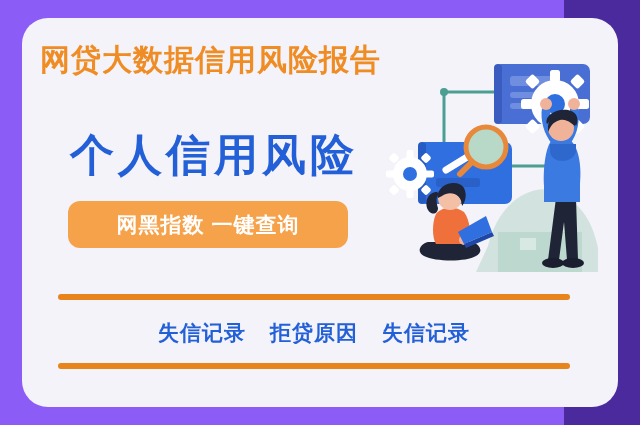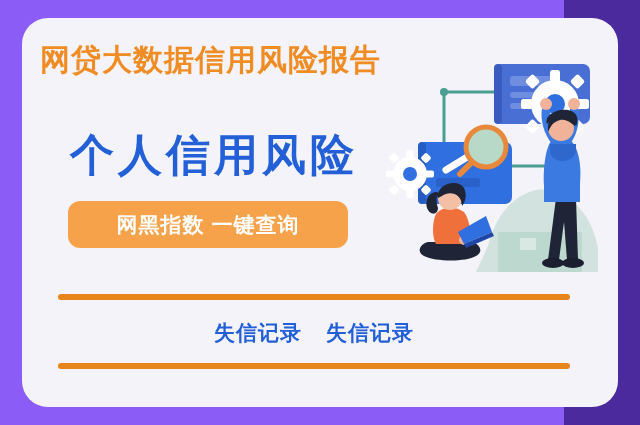--- a/index.html
+++ b/index.html
@@ -142,20 +142,21 @@
     <div id="subhead">个人信用风险</div>
 
     <div id="pill">
       <span id="pill-label">网黑指数   一键查询</span>
     </div>
 
     <div class="divider" id="divider-top"></div>
 
     <div id="features">
       <span class="feature-item">失信记录</span>
+      <span class="feature-item">拒贷原因</span>
       <span class="feature-item">失信记录</span>
     </div>
 
     <div class="divider" id="divider-bot"></div>
 
     <div id="illustration">
       <svg viewBox="0 0 238 248" width="238" height="248" xmlns="http://www.w3.org/2000/svg">
 
         <path d="M108 200 C120 150 160 132 186 150 C206 164 214 182 218 202 L218 226 L96 226 Z" fill="#c7ded6" opacity="0.75"></path>
         <rect x="118" y="186" width="84" height="40" fill="#b9d6cd" opacity="0.85"></rect>

